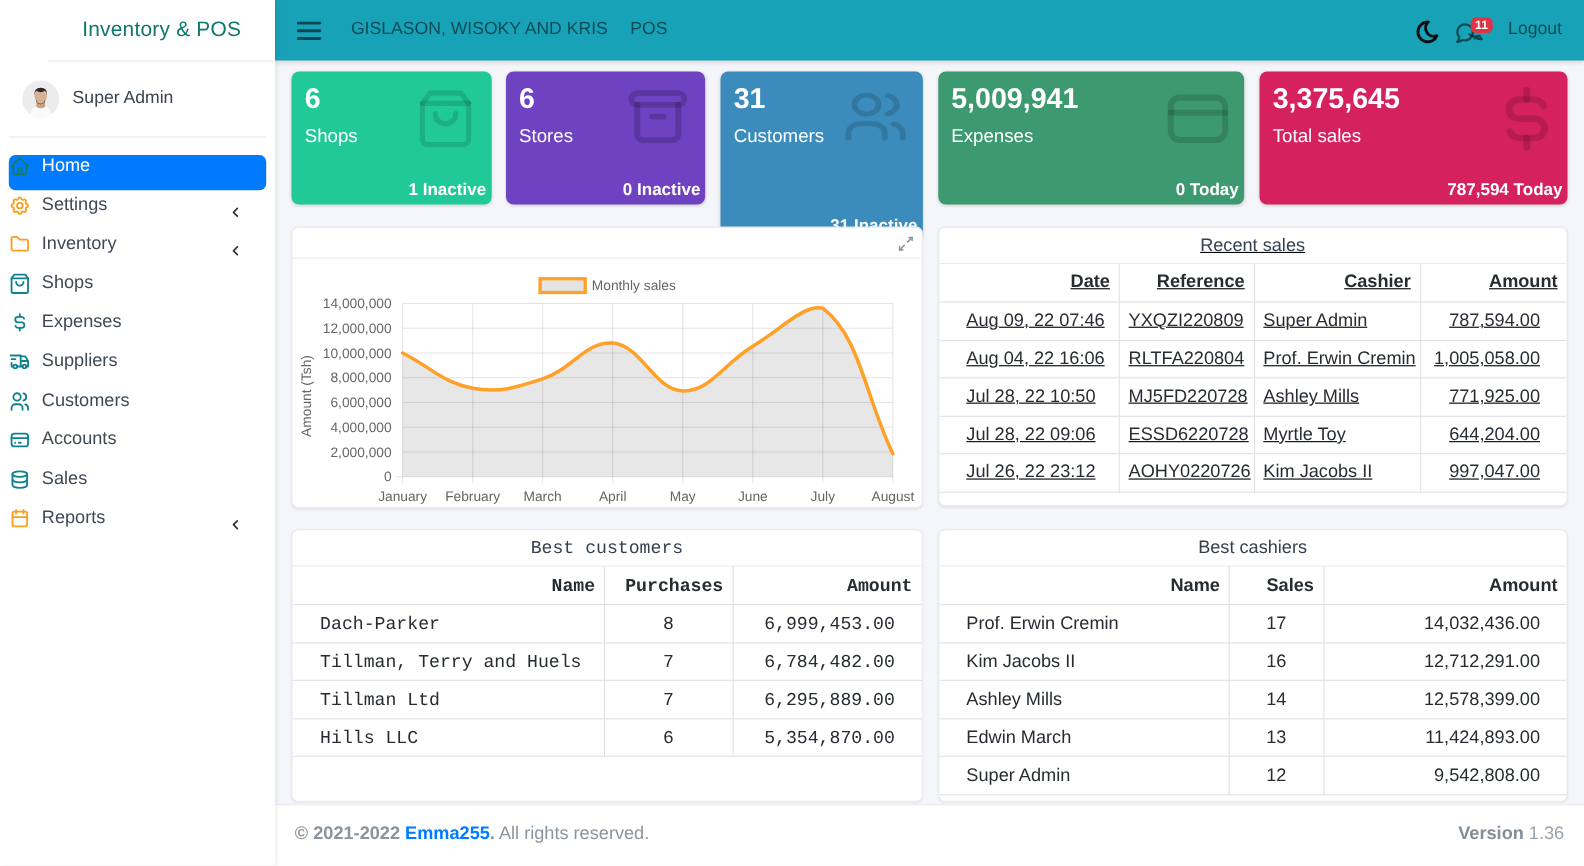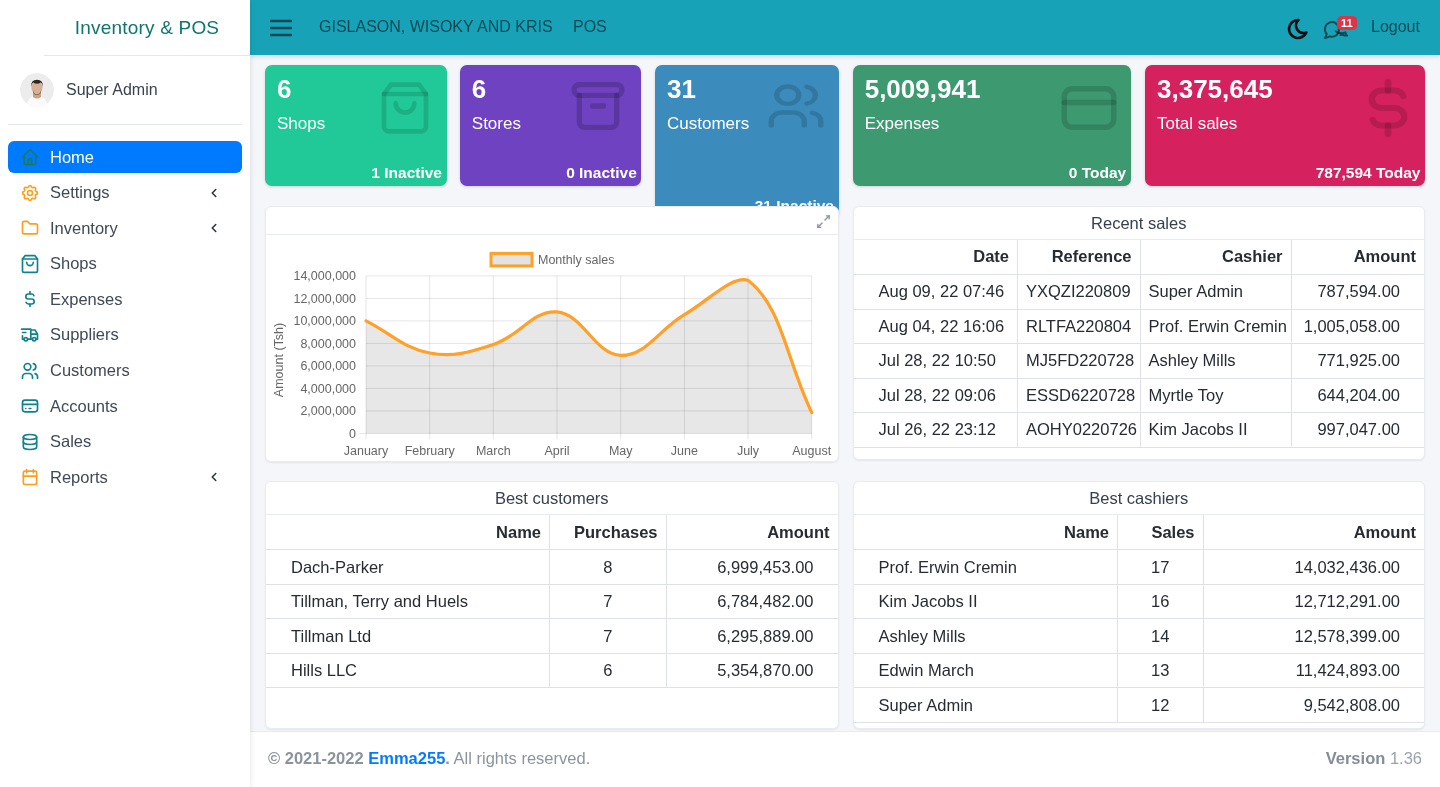--- a/index.html
+++ b/index.html
@@ -6,21 +6,21 @@
 html,body { width:1440px; height:787px; overflow:hidden; font-family:"Liberation Sans", sans-serif; background:#f4f6f9; }
 .abs { position:absolute; }
 
 
 #sidebar { position:absolute; left:0; top:0; width:250px; height:787px; background:#fff; box-shadow:0 0 6px rgba(0,0,0,.12); z-index:5; }
 #brand { height:56px; line-height:55px; text-align:center; font-size:19px; color:#0f766e; border-bottom:1px solid #e4e7eb; font-weight:400; letter-spacing:.2px;margin-left:44px; }
 #userbox { display:flex; align-items:center; padding:17px 0 17px 20px; }
 #userbox .uname { margin-left:12px; font-size:16px; color:#39424e; }
 #userdiv { border-bottom:1px solid #e6e9ec; margin:0 8px; }
 #menu { list-style:none; padding:16px 8px 0 8px; }
-#menu li { height:32px; margin-bottom:3.6px; border-radius:6px; display:flex; align-items:center; padding-left:12px; position:relative; }
+#menu li { height:32px; margin-bottom:3.6px; border-radius:6px; display:flex; align-items:flex-start; padding-left:0; position:relative; }
 #menu li .txt { margin-left:10px; font-size:16.5px; color:#3f4a56; }
 #menu li.active { background:#007bff; }
 #menu li.active .txt { color:#fff; font-weight:400; }
 #menu li svg { width:20px; height:20px; }
 #menu li .chev { position:absolute; right:21px; top:9px; width:14px; height:14px; }
 
 
 #navbar { position:absolute; left:250px; top:0; width:1190px; height:55px; background:#17a2b8; box-shadow:0 2px 4px rgba(0,0,0,.12); z-index:4; }
 #navbar .ntext { color:rgba(0,0,0,.55); font-size:16px; }
 
@@ -286,21 +286,21 @@
     <text x="228.3" y="249" text-anchor="middle">March</text>
     <text x="292" y="249" text-anchor="middle">April</text>
     <text x="355.7" y="249" text-anchor="middle">May</text>
     <text x="419.4" y="249" text-anchor="middle">June</text>
     <text x="483" y="249" text-anchor="middle">July</text>
     <text x="546.7" y="249" text-anchor="middle">August</text>
     <text x="18" y="154" text-anchor="middle" transform="rotate(-90 18 154)">Amount (Tsh)</text>
   </g>
 </svg>
 
-<div class="card" style="left:852.5px;top:205.6px;width:572.5px;height:254px;">
+<div class="card" style="left:852.5px;top:205.6px;width:572.5px;height:254px;text-decoration:underline;">
   <div class="card-h">Recent sales</div>
   <table class="tbl">
     <colgroup>
         <col style="width:164px">
         <col style="width:122.5px">
         <col style="width:151px">
         <col>
       </colgroup>
     <thead>
         <tr>
@@ -338,21 +338,21 @@
       <tr>
           <td>Jul 26, 22 23:12</td>
           <td>AOHY0220726</td>
           <td>Kim Jacobs II</td>
           <td class="r amt">997,047.00</td>
         </tr>
     </tbody>
   </table>
 </div>
 
-<div class="card" style="left:265px;top:480.8px;width:573.5px;height:247.8px;">
+<div class="card" style="left:265px;top:480.8px;width:573.5px;height:247.8px;font-family:Liberation Mono, monospace;">
   <div class="card-h">Best customers</div>
   <table class="tbl">
     <colgroup>
         <col style="width:283.5px">
         <col style="width:116.5px">
         <col>
       </colgroup>
     <thead>
         <tr>
           <th>Name</th>

